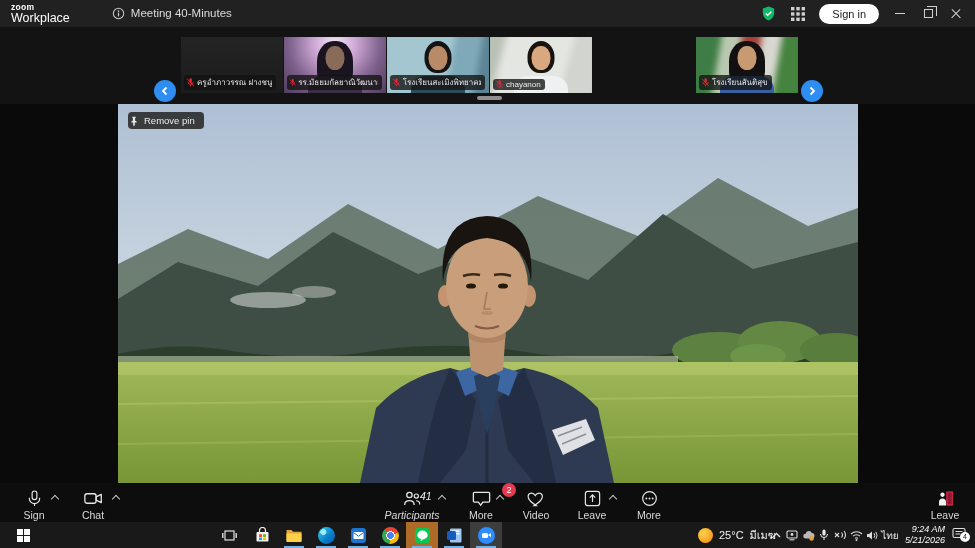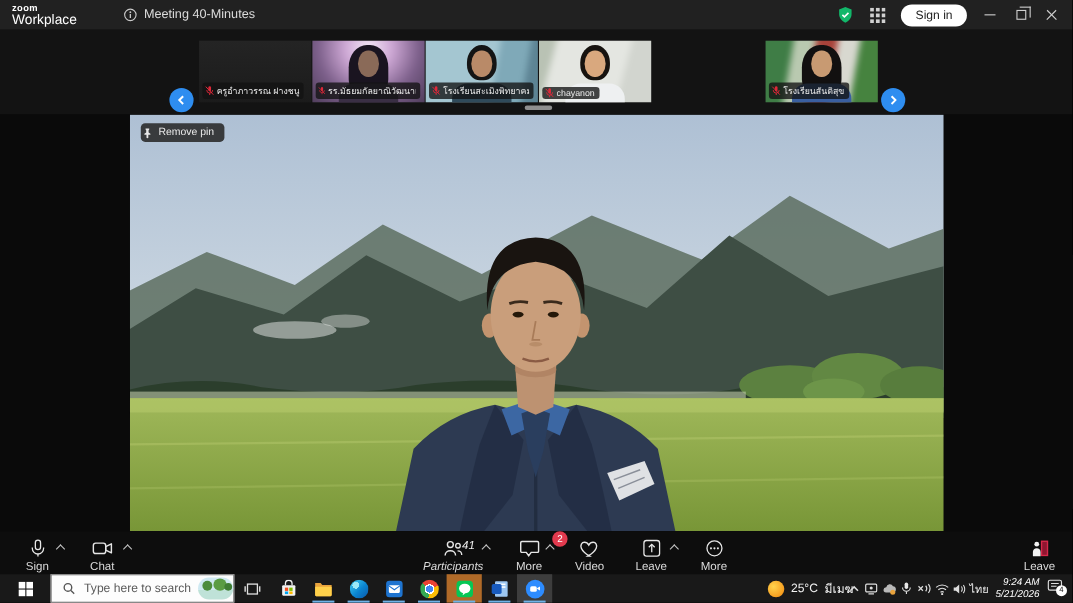--- a/index.html
+++ b/index.html
@@ -417,32 +417,20 @@
 
     <div class="tb-slot" style="left:0; width:46px;">
       <div class="winlogo">
           <i></i>
           <i></i>
           <i></i>
           <i></i>
         </div>
     </div>
 
-    <div id="search">
-      <svg width="12" height="12" viewBox="0 0 12 12" style="margin:0 8px 0 10px;">
-        <circle cx="5" cy="5" r="3.6" fill="none" stroke="#555" stroke-width="1.3"></circle>
-        <line x1="7.8" y1="7.8" x2="11" y2="11" stroke="#555" stroke-width="1.3"></line>
-      </svg>
-      <input type="text" placeholder="Type here to search" style="">
-      <div class="natimg">
-        <i style="left:4px; top:3px; width:9px; height:9px;"></i>
-        <i style="left:14px; top:1px; width:12px; height:11px; background:#5a9c44;"></i>
-        <i style="left:24px; top:5px; width:7px; height:7px; background:#3f7d34;"></i>
-      </div>
-    </div>
 
     <div class="tb-slot" style="left:214px; width:30px;">
       <svg width="15" height="15" viewBox="0 0 15 15">
         <rect x="3" y="3" width="9" height="9" fill="none" stroke="#e0e0e0" stroke-width="1.2"></rect>
         <line x1="0.8" y1="5" x2="0.8" y2="10" stroke="#e0e0e0" stroke-width="1.4"></line>
         <line x1="14.2" y1="5" x2="14.2" y2="10" stroke="#e0e0e0" stroke-width="1.4"></line>
       </svg>
     </div>
 
     <div class="tb-slot" style="left:246px; width:32px;">

